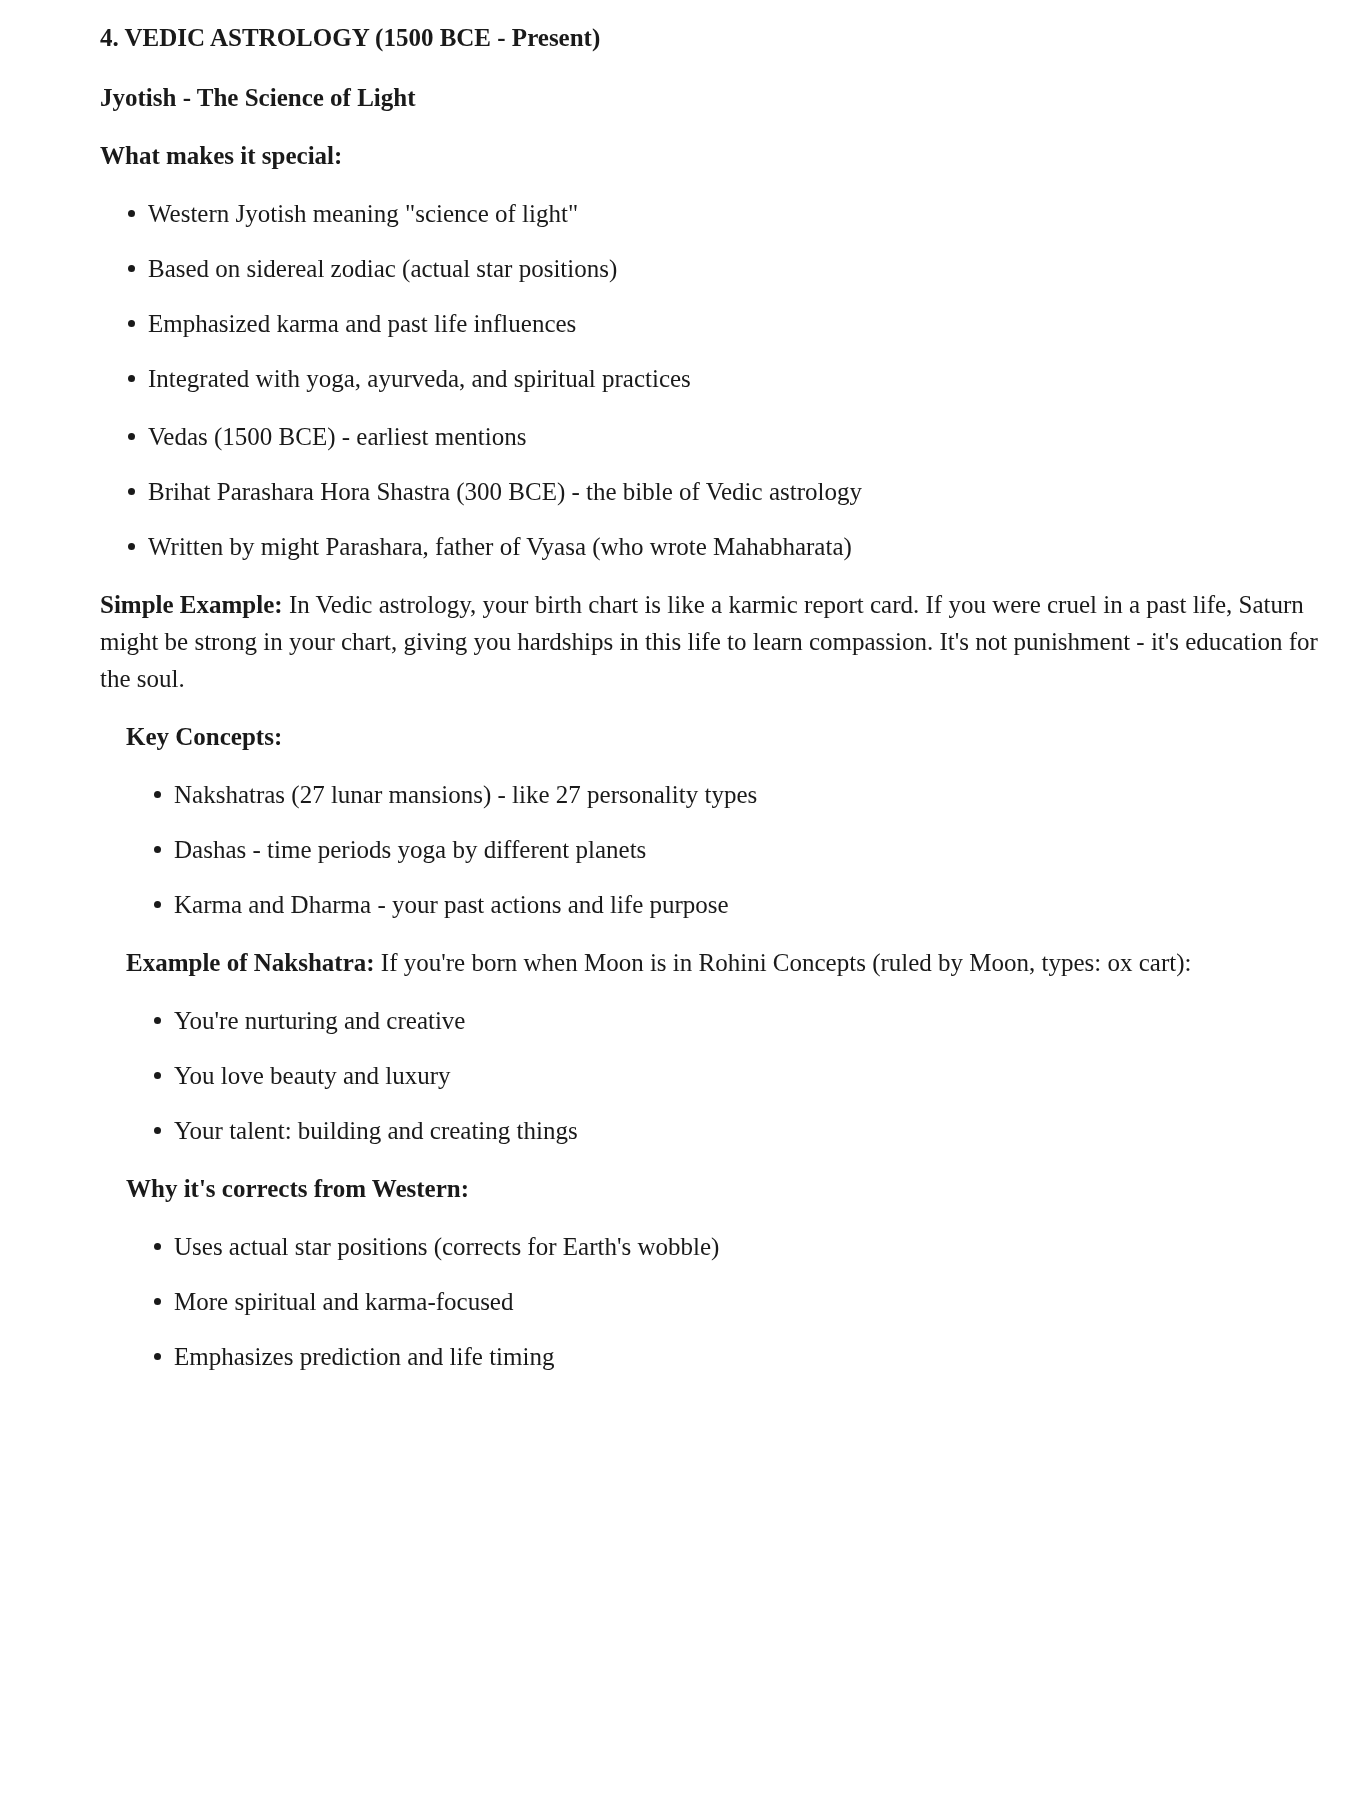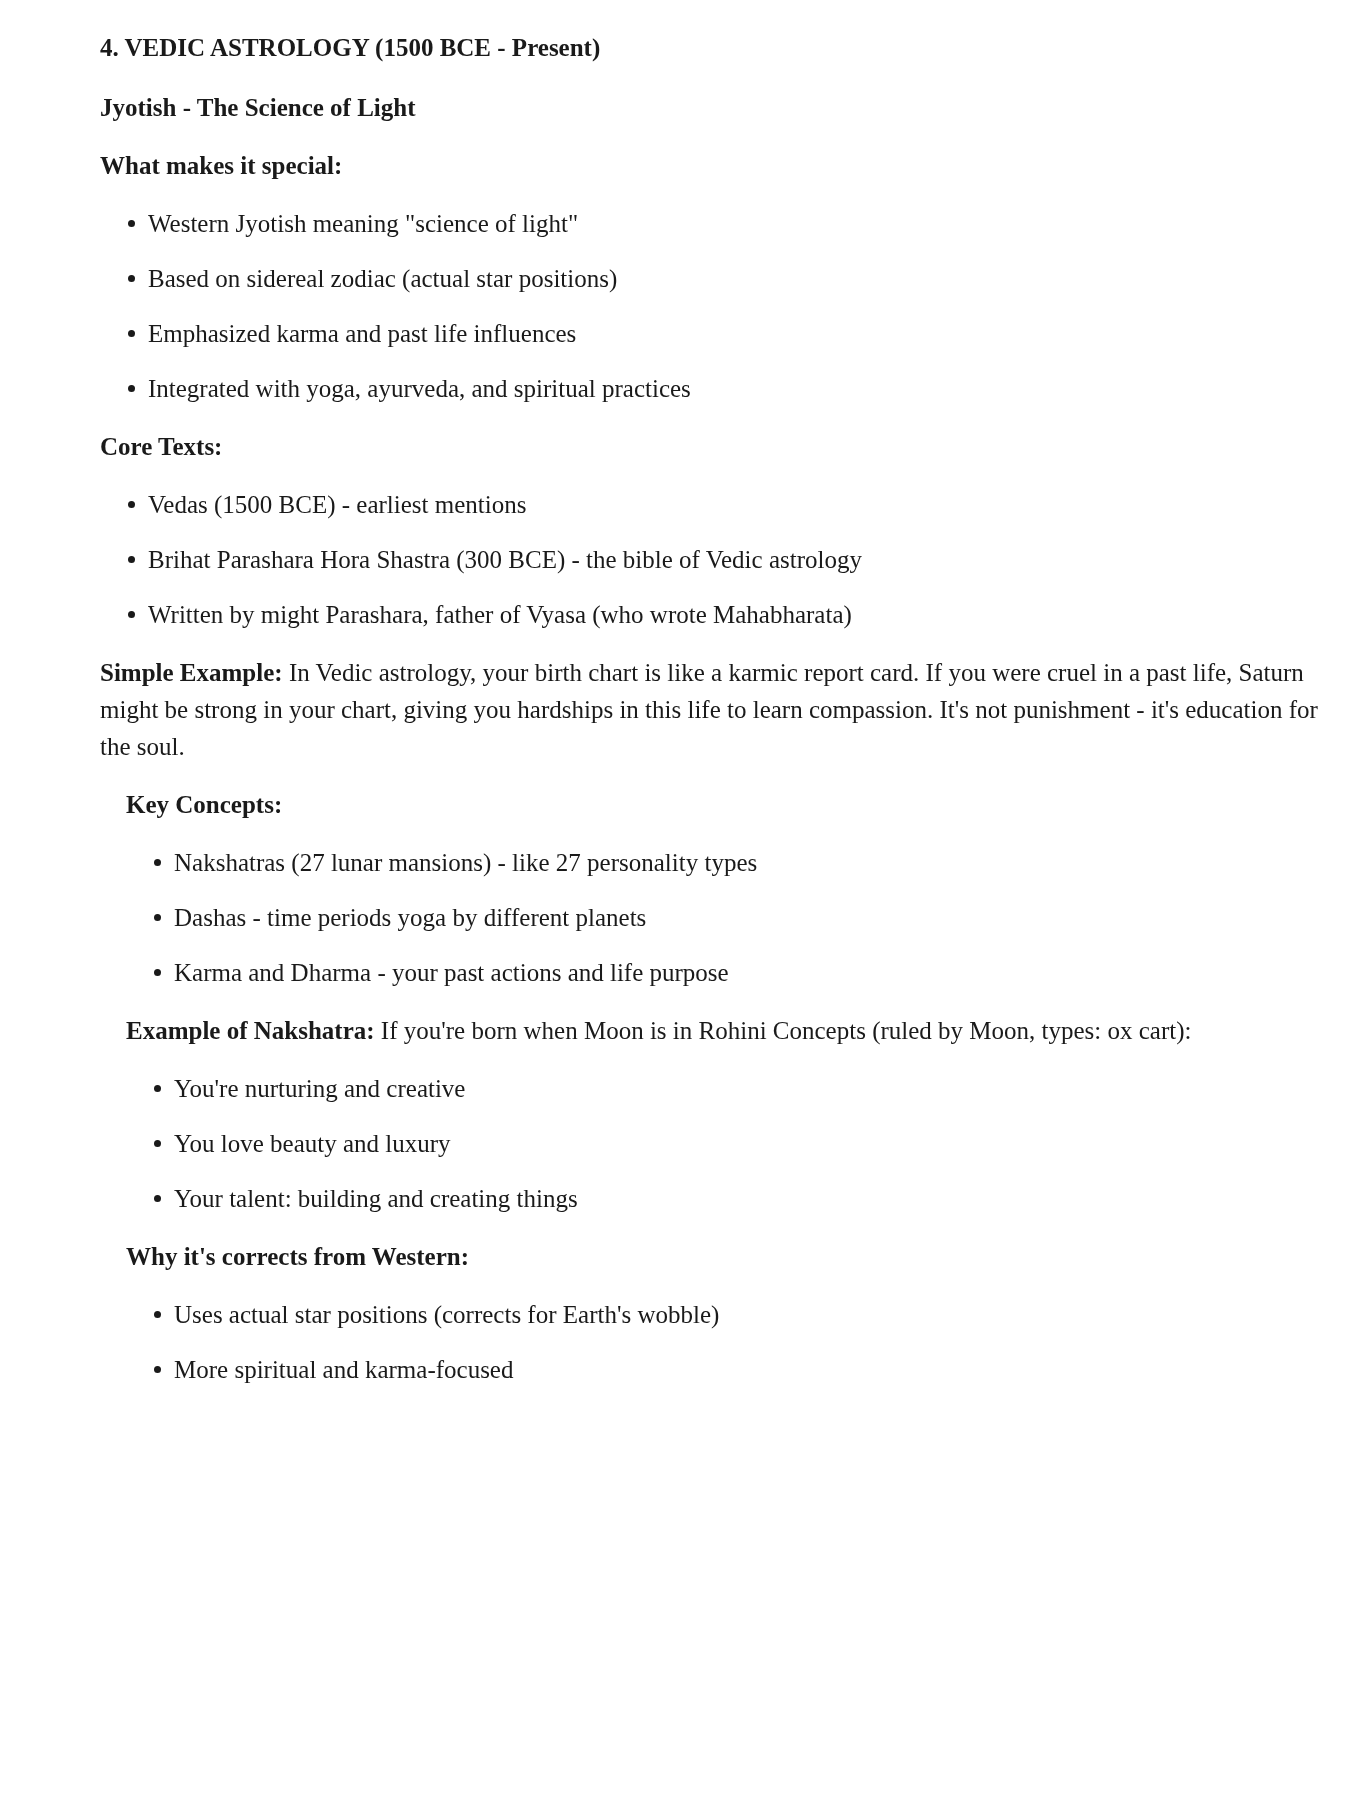--- a/index.html
+++ b/index.html
@@ -11,21 +11,21 @@
       width: 1361px;
       height: 1801px;
       overflow: hidden;
       font-family: "Liberation Serif", "DejaVu Serif", serif;
       color: #1a1a1a;
       font-size: 25px;
       line-height: 37px;
     }
     .doc {
       position: relative;
-      padding: 24px 0 0 100px;
+      padding: 14px 0 0 100px;
       width: 1220px;
     }
     p {
       margin: 0;
     }
     .h-title {
       font-weight: bold;
       margin-top: 5px;
       margin-bottom: 23px;
     }
@@ -84,21 +84,20 @@
 
   <p class="h-sub">What makes it special:</p>
 
   <ul>
       <li><span class="bullet"></span><span>Western </span><b>Jyotish</b><span> meaning "science of light"</span></li>
       <li><span class="bullet"></span><span>Based on </span><b>sidereal zodiac</b><span> (actual star positions)</span></li>
       <li><span class="bullet"></span><span>Emphasized </span><b>karma</b><span> and past life influences</span></li>
       <li><span class="bullet"></span><span>Integrated with yoga, ayurveda, and spiritual practices</span></li>
     </ul>
 
-  <p class="h-sub">Core Texts:</p>
 
   <ul>
       <li><span class="bullet"></span><b>Vedas</b><span> (1500 BCE) - earliest mentions</span></li>
       <li><span class="bullet"></span><b>Brihat Parashara Hora Shastra</b><span> (300 BCE) - the bible of Vedic astrology</span></li>
       <li><span class="bullet"></span><span>Written by might Parashara, father of Vyasa (who wrote Mahabharata)</span></li>
     </ul>
 
   <p class="example">
     <span class="label">Simple Example:</span><span> In Vedic astrology, your birth chart is like a </span><b>karmic report card</b><span>. If you were cruel in a past life, Saturn might be strong in your chart, giving you hardships in this life to learn compassion. It's not punishment - it's education for the soul.</span>
   </p>
@@ -120,16 +119,17 @@
         <li><span class="bullet"></span><span>You're nurturing and creative</span></li>
         <li><span class="bullet"></span><span>You love beauty and luxury</span></li>
         <li><span class="bullet"></span><span>Your talent: building and creating things</span></li>
       </ul>
 
     <p class="h-sub">Why it's corrects from Western:</p>
 
     <ul>
         <li><span class="bullet"></span><span>Uses actual star positions (corrects for Earth's wobble)</span></li>
         <li><span class="bullet"></span><span>More spiritual and karma-focused</span></li>
+        <li><span class="bullet"></span><span>Emphasizes prediction and life timing</span></li>
       </ul>
   </div>
 
 </div>
 
 </body></html>

